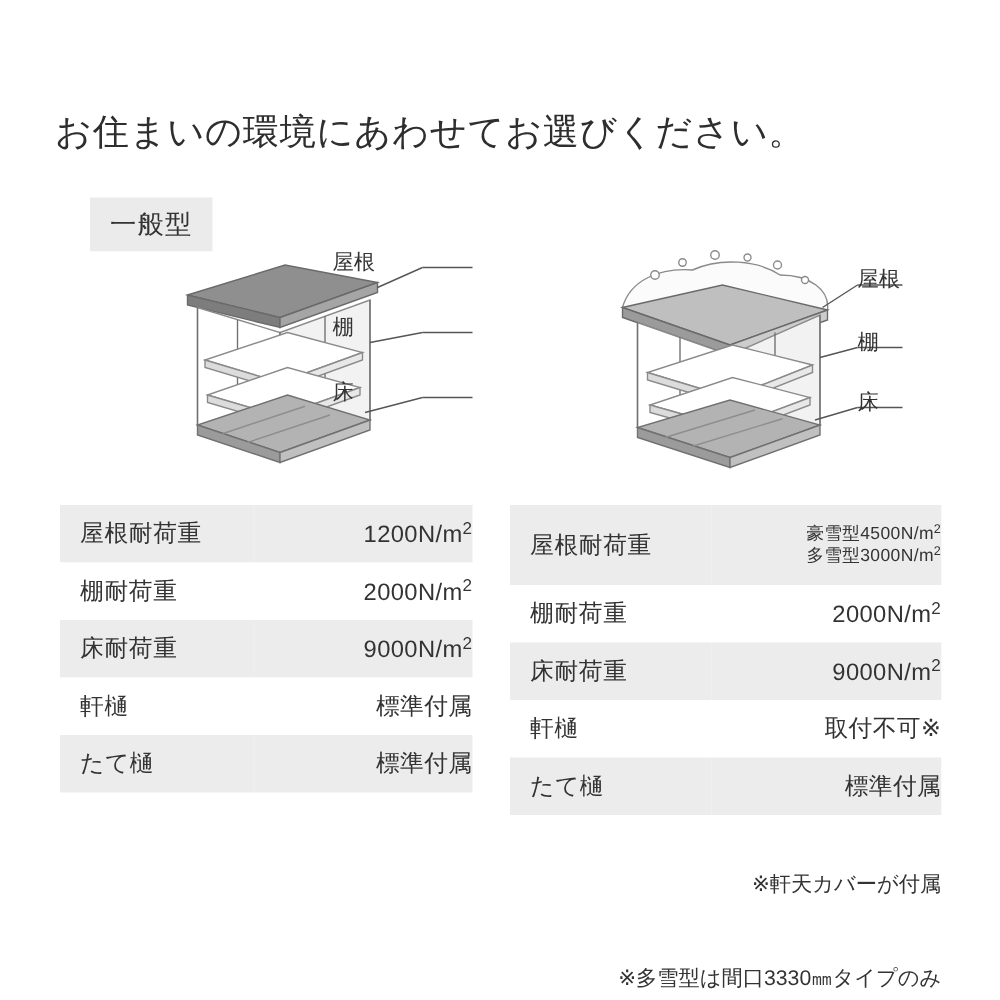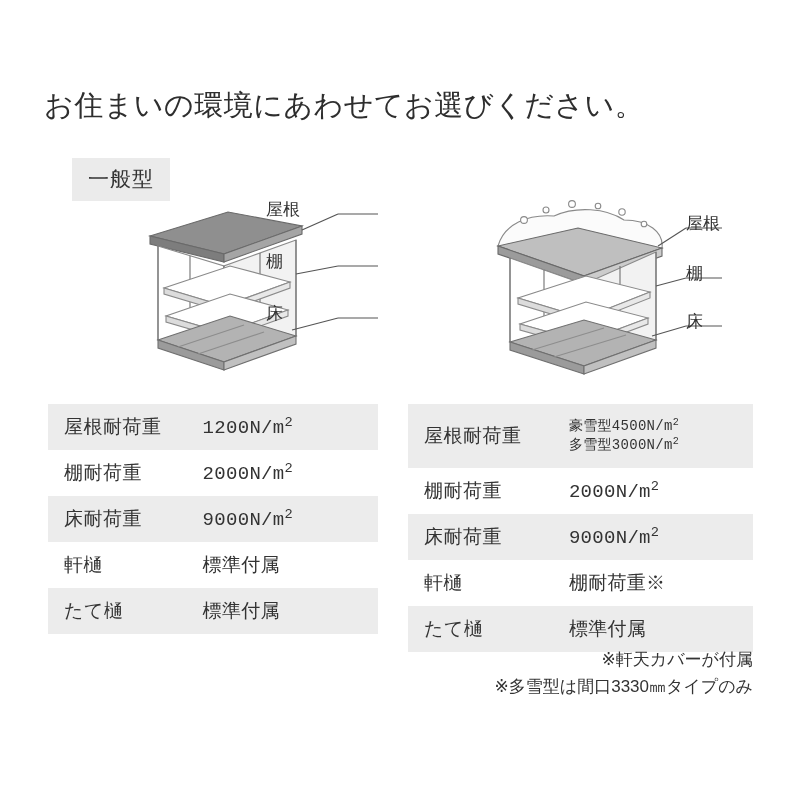--- a/index.html
+++ b/index.html
@@ -68,30 +68,29 @@
   }
   .spec.left  { left: 48px;  top: 404px; width: 330px; }
   .spec.right { left: 408px; top: 404px; width: 345px; }
 
   .spec td {
     font-size: 19px;
     color: #333333;
     padding: 0;
     height: 46px;
     vertical-align: middle;
-    font-family: Liberation Mono, monospace;
   }
   .spec .label {
     text-align: left;
     padding-left: 16px;
     width: 42%;
     letter-spacing: 0.5px;
   }
   .spec .value {
-    text-align: left;
+    text-align: right;
     letter-spacing: 0.3px;
   }
   .spec tr.shaded td { background: #ececec; }
   .spec tr.plain  td { background: #ffffff; }
 
   .spec .value .two-line {
     display: block;
     line-height: 1.25;
     font-size: 14px;
   }
@@ -103,21 +102,21 @@
   .notes {
     position: absolute;
     left: 408px;
     top: 646px;
     width: 345px;
     text-align: right;
     font-size: 17px;
     color: #333333;
     line-height: 1.6;
   }
-  .notes div { white-space: nowrap; }
+  .notes div { white-space: nowrap; margin-top: 48px; }
 
   
   svg { display: block; }
 </style>
 </head>
 <body>
 
 <div class="page">
 
   <div class="main-title">お住まいの環境にあわせてお選びください。</div>
@@ -256,21 +255,21 @@
       <tr class="plain">
         <td class="label">棚耐荷重</td>
         <td class="value"><span>2000N/m</span><span class="sup">2</span></td>
       </tr>
       <tr class="shaded">
         <td class="label">床耐荷重</td>
         <td class="value"><span>9000N/m</span><span class="sup">2</span></td>
       </tr>
       <tr class="plain">
         <td class="label">軒樋</td>
-        <td class="value"><span>棚耐荷重※</span></td>
+        <td class="value"><span>取付不可※</span></td>
       </tr>
       <tr class="shaded">
         <td class="label">たて樋</td>
         <td class="value"><span>標準付属</span></td>
       </tr>
     </tbody>
   </table>
 
   <div class="notes">
     <div>※軒天カバーが付属</div>

